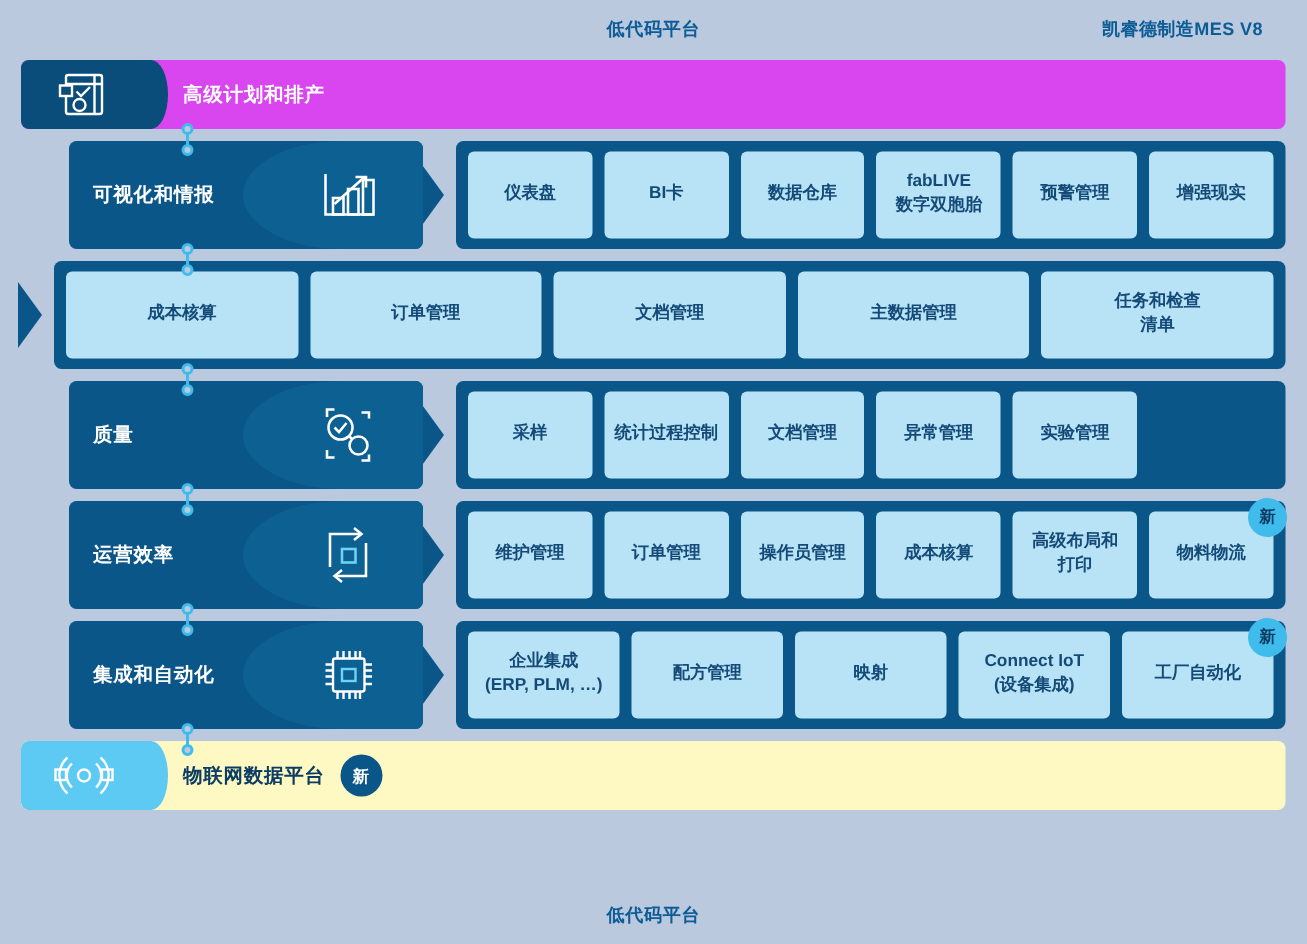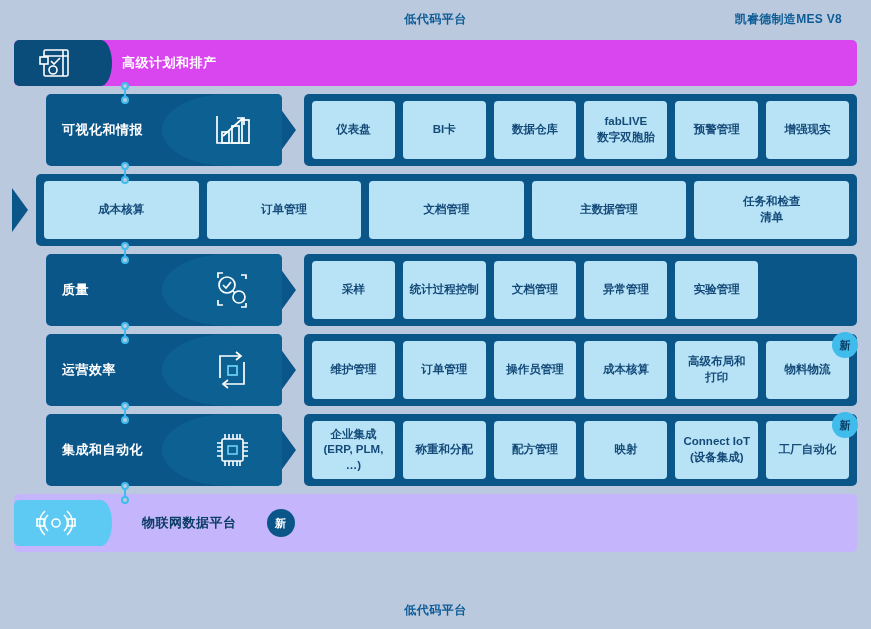--- a/index.html
+++ b/index.html
@@ -168,27 +168,26 @@
     border-radius: 50%;
     background: #3fbcec;
     color: #0b3c63;
     font-size: 11px; font-weight: bold;
     display: flex; align-items: center; justify-content: center;
     z-index: 10;
   }
 
   
   .iot {
-    height: 58px;
-    background: #c4b5fd;
+    height: 46px;
+    background: #fef9c3;
     border-radius: 5px;
     display: flex; align-items: center;
     position: relative;
     overflow: hidden;
-    gap: 20px;
   }
   .iot-iconbox {
     width: 84px; height: 46px;
     background: #5ccaf2;
     display: flex; align-items: center; justify-content: center;
     flex: none;
     border-radius: 5px 0 0 5px;
     position: relative;
   }
   .iot-iconbox::after {
@@ -433,23 +432,20 @@
       <div class="chev">
         <svg width="24" height="72" viewBox="0 0 24 72">
             <path d="M0 14 L16 36 L0 58 Z" fill="#0b5689"></path>
           </svg>
       </div>
       <div class="cat-right">
         <div class="tile">
             <span>企业集成<br>(ERP, PLM, …)</span>
           </div>
         <div class="tile">
-            <span>称重和分配</span>
-          </div>
-        <div class="tile">
             <span>配方管理</span>
           </div>
         <div class="tile">
             <span>映射</span>
           </div>
         <div class="tile">
             <span>Connect IoT<br>(设备集成)</span>
           </div>
         <div class="tile">
           <span>工厂自动化</span>

